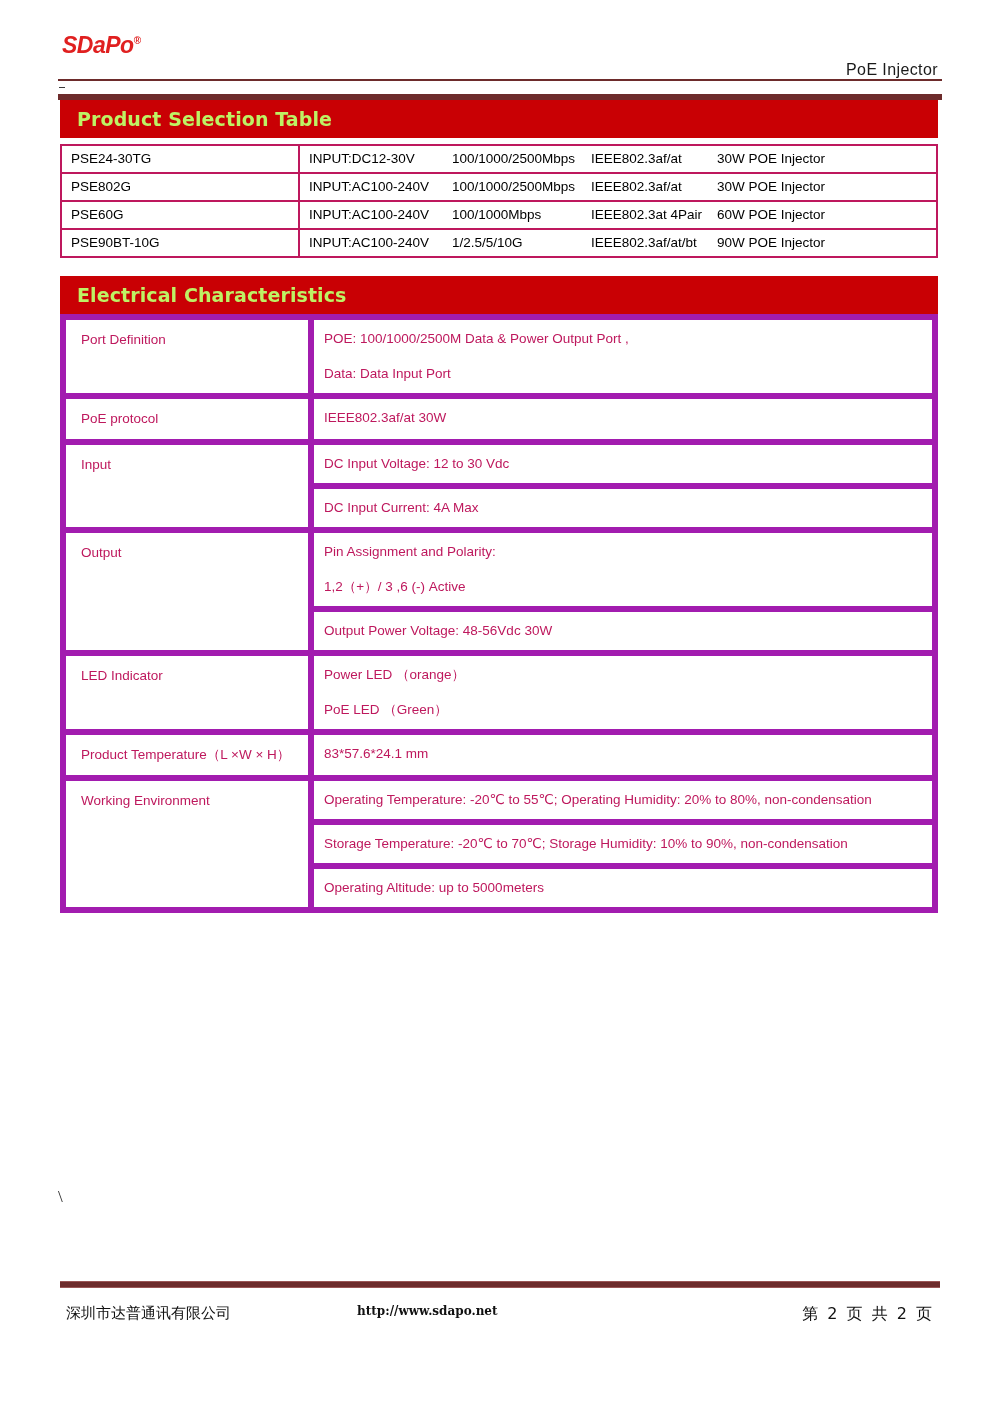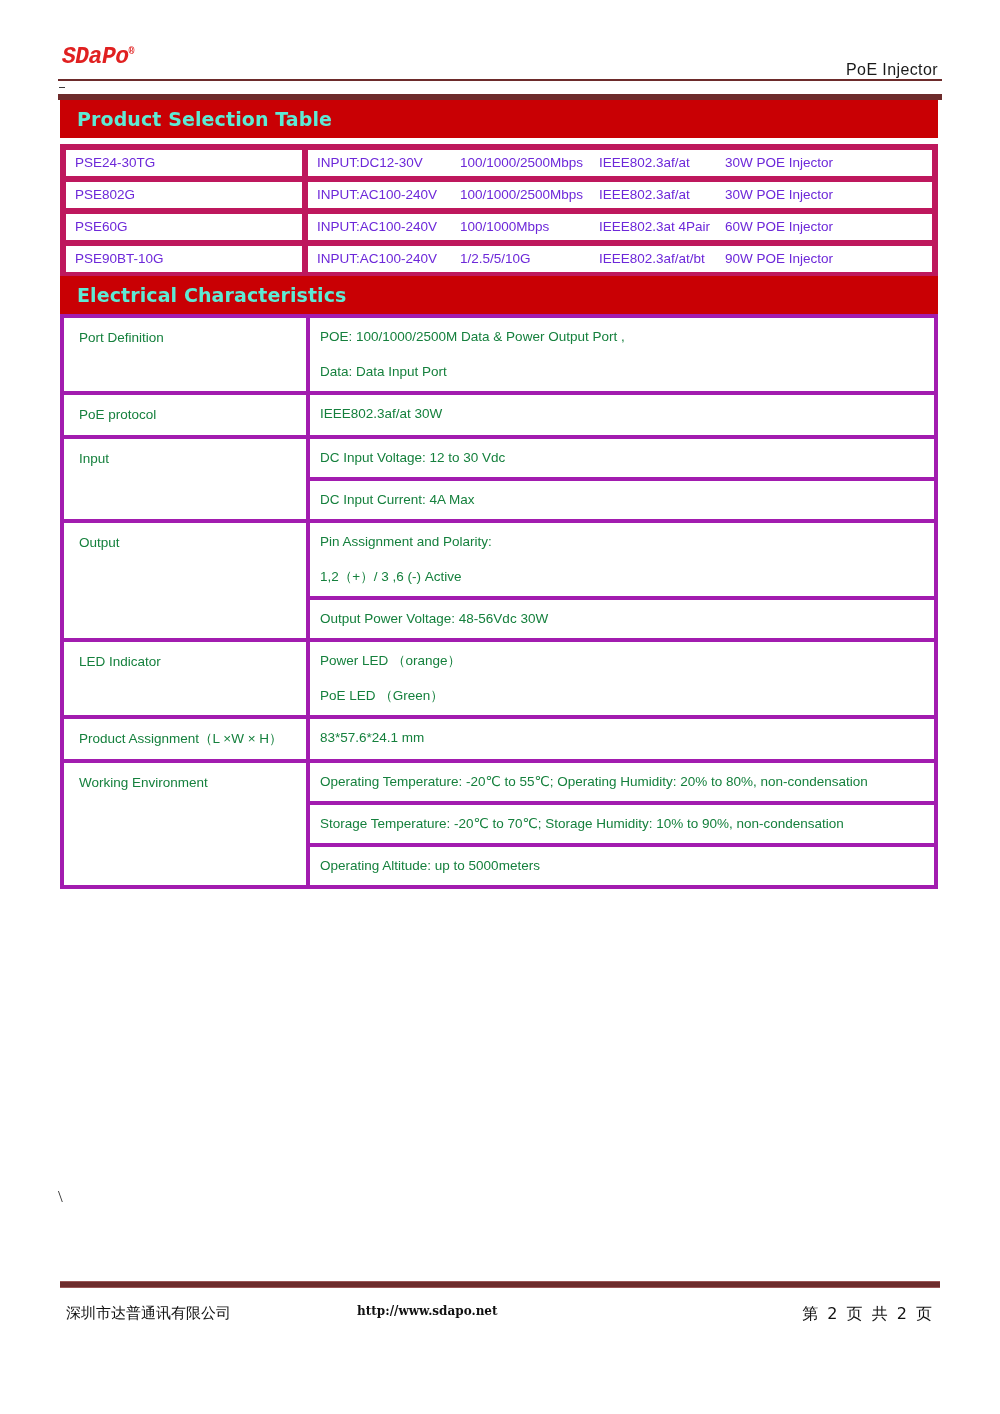--- a/index.html
+++ b/index.html
@@ -27,22 +27,22 @@
   .doc-header {
     position: absolute;
     left: 0;
     top: 0;
     width: 1000px;
     height: 96px;
   }
   .brand-logo {
     position: absolute;
     left: 62px;
-    top: 46px;
-    font-family: Liberation Mono, monospace;
+    top: 34px;
+    font-family: Liberation Sans, sans-serif;
     font-style: italic;
     font-weight: bold;
     font-size: 23px;
     letter-spacing: -0.5px;
     color: #e02020;
     line-height: 1;
     white-space: nowrap;
   }
   .brand-logo .reg {
     font-size: 10px;
@@ -95,21 +95,21 @@
     box-sizing: border-box;
   }
   .section-banner .banner-text {
     position: absolute;
     left: 17px;
     top: 50%;
     transform: translateY(-50%);
     font-family: "DejaVu Sans", sans-serif;
     font-weight: bold;
     font-size: 19px;
-    color: #5eead4;
+    color: #bef264;
     letter-spacing: 0.1px;
     white-space: nowrap;
   }
   #banner-product { top: 100px; }
   #banner-electrical { top: 276px; }
 
   
   table.spec-table {
     position: absolute;
     left: 60px;
@@ -123,45 +123,45 @@
 
   table.spec-table td {
     vertical-align: top;
     padding: 0;
     background: #ffffff;
   }
 
   
   #product-table td {
     height: 26px;
-    border: 6px solid #be185d;
+    border: 2px solid #be185d;
     font-size: 13.5px;
-    color: #6d28d9;
+    color: #000000;
     white-space: nowrap;
     overflow: hidden;
   }
   #product-table td.model {
     width: 227px;
     padding-left: 9px;
     line-height: 26px;
   }
   #product-table td.detail {
     padding-left: 9px;
     line-height: 26px;
   }
   #product-table .d-input   { display: inline-block; width: 143px; }
   #product-table .d-speed   { display: inline-block; width: 139px; }
   #product-table .d-std     { display: inline-block; width: 126px; }
   #product-table .d-power   { display: inline-block; text-align: center; }
 
   
   #electrical-table td {
-    border: 4px solid #a21caf;
+    border: 6px solid #a21caf;
     font-size: 13.5px;
-    color: #15803d;
+    color: #be185d;
   }
   #electrical-table td.label {
     width: 227px;
     padding: 9px 0 9px 15px;
     line-height: 22px;
   }
   #electrical-table td.value {
     padding: 8px 16px 8px 10px;
     line-height: 22px;
   }
@@ -320,21 +320,21 @@
 
       <tr>
         <td class="label">LED Indicator</td>
         <td class="value">
           <span class="vline">Power  LED  （orange）</span>
           <span class="vline">PoE  LED   （Green）</span>
         </td>
       </tr>
 
       <tr>
-        <td class="label">Product Assignment（L ×W × H）</td>
+        <td class="label">Product Temperature（L ×W × H）</td>
         <td class="value">
           <span class="vline">83*57.6*24.1 mm</span>
         </td>
       </tr>
 
       <tr>
         <td class="label" rowspan="3">Working Environment</td>
         <td class="value">
           <span class="vline">Operating Temperature: -20℃ to 55℃;  Operating Humidity: 20% to 80%, non-condensation</span>
         </td>

